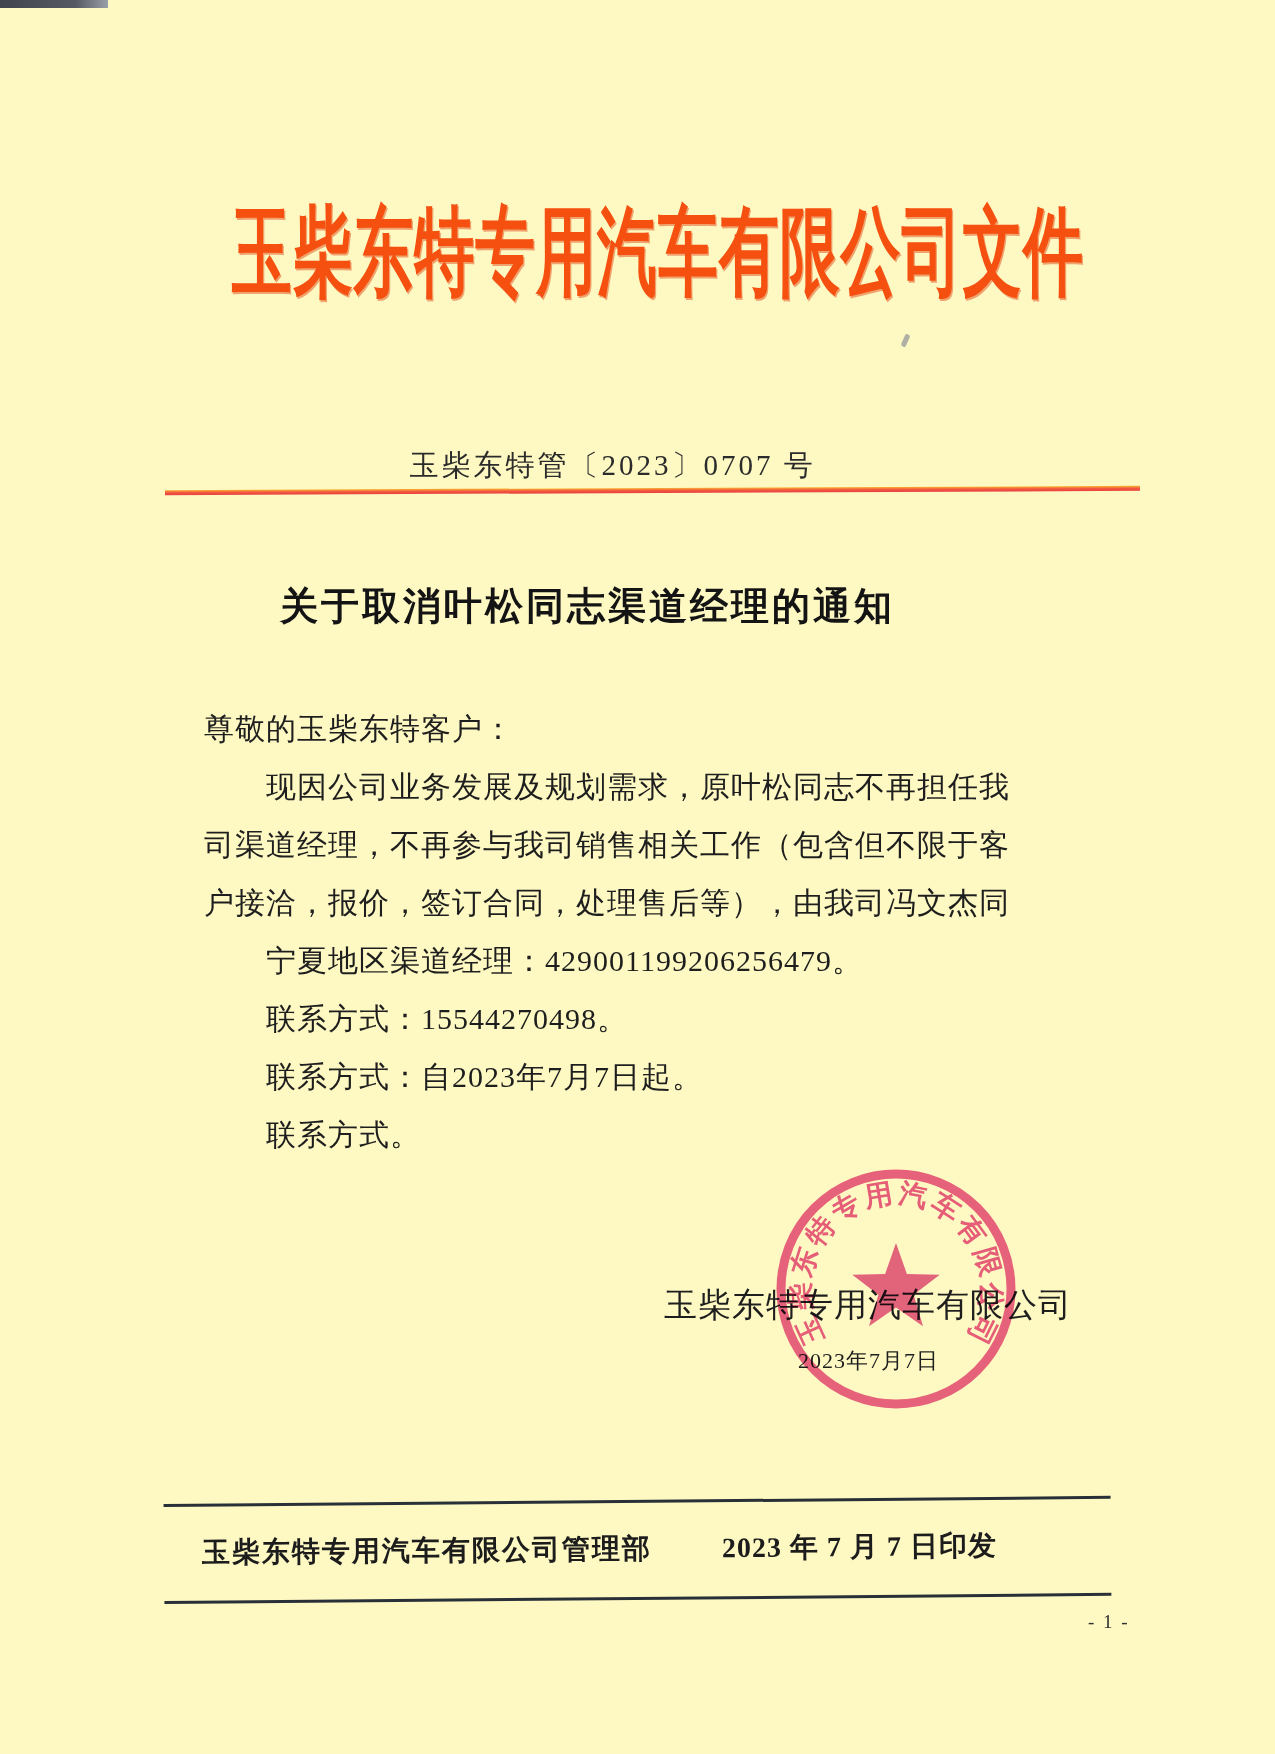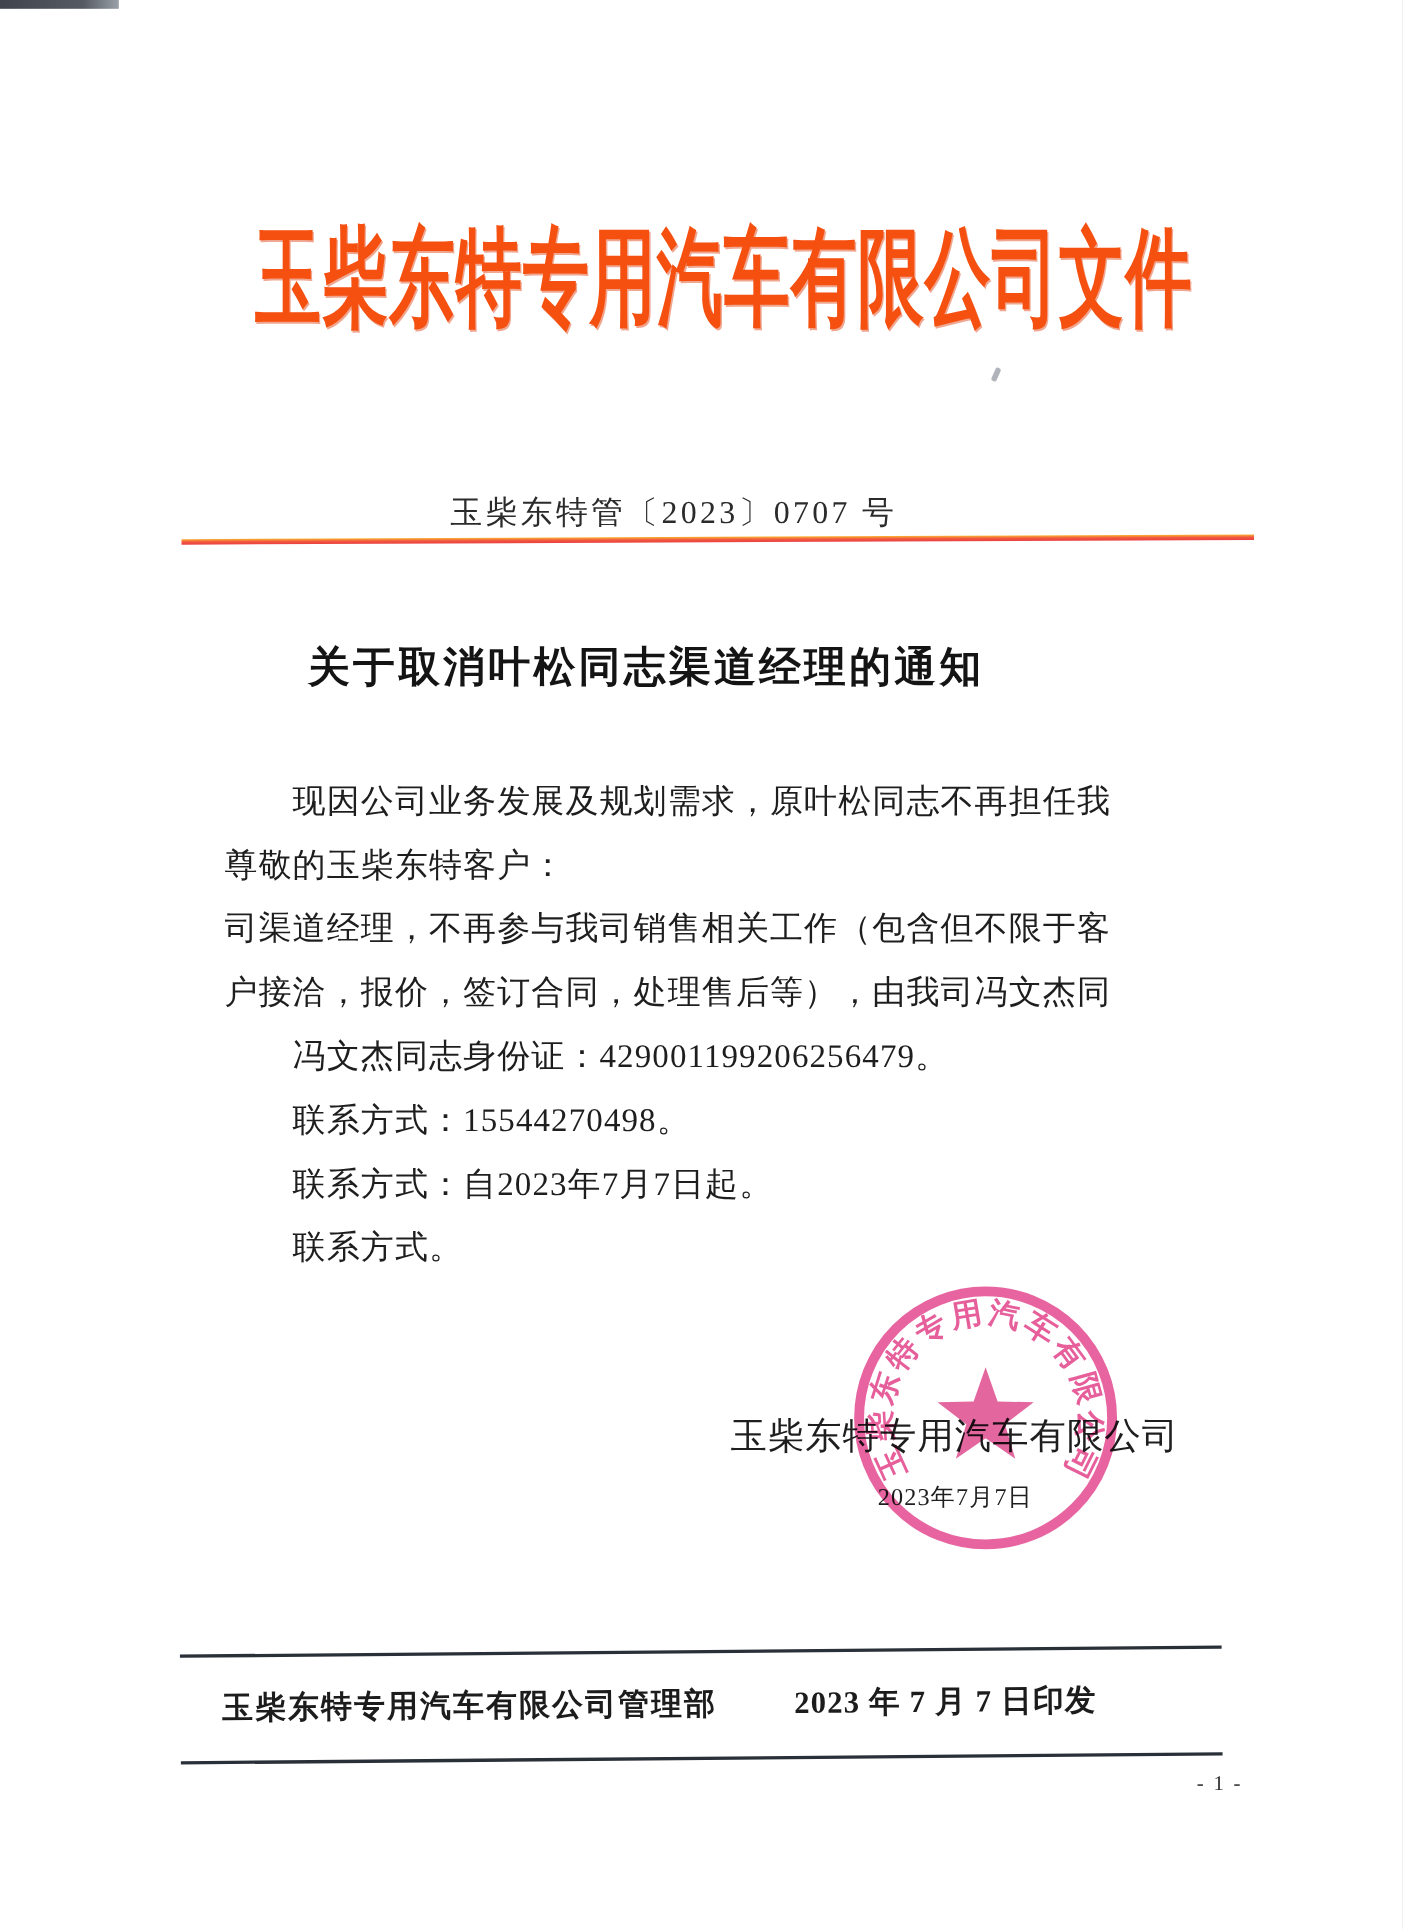--- a/index.html
+++ b/index.html
@@ -1,21 +1,21 @@
 <!DOCTYPE html>
 <html><head>
 <meta charset="utf-8">
 <style>
   * { margin: 0; padding: 0; box-sizing: border-box; }
   html, body { background: #e8e8e8; }
   .page {
     position: relative;
     width: 1275px;
     height: 1754px;
-    background: #ffffff;
+    background: #fef9c3;
     overflow: hidden;
     font-family: "Liberation Serif", "DejaVu Serif", serif;
     color: #222;
   }
   
   .corner-artifact {
     position: absolute; left: 0; top: 0;
     width: 108px; height: 8px;
     background: linear-gradient(to right, #3f444d 0%, #565b63 70%, #9aa0a8 100%);
   }
@@ -120,25 +120,25 @@
     <span class="header-text">玉柴东特专用汽车有限公司文件</span>
   </div>
 
   <div class="doc-number">玉柴东特管〔2023〕0707 号</div>
 
   <div class="red-rule"></div>
 
   <div class="doc-title">关于取消叶松同志渠道经理的通知</div>
 
   <div class="body-block">
+    <div class="line">尊敬的玉柴东特客户：</div>
     <div class="line indent">现因公司业务发展及规划需求，原叶松同志不再担任我</div>
-    <div class="line">尊敬的玉柴东特客户：</div>
     <div class="line">司渠道经理，不再参与我司销售相关工作（包含但不限于客</div>
     <div class="line">户接洽，报价，签订合同，处理售后等），由我司冯文杰同</div>
-    <div class="line indent">冯文杰同志身份证：429001199206256479。</div>
+    <div class="line indent">宁夏地区渠道经理：429001199206256479。</div>
     <div class="line indent">联系方式：15544270498。</div>
     <div class="line indent">联系方式：自2023年7月7日起。</div>
     <div class="line indent">联系方式。</div>
   </div>
 
   <div class="sig-company">玉柴东特专用汽车有限公司</div>
   <div class="sig-date">2023年7月7日</div>
 
   <svg class="stamp" viewBox="0 0 250 250" aria-hidden="true">
     <circle cx="125" cy="125" r="115" fill="none" stroke="#e34a8f" stroke-width="9" opacity="0.92"></circle>

